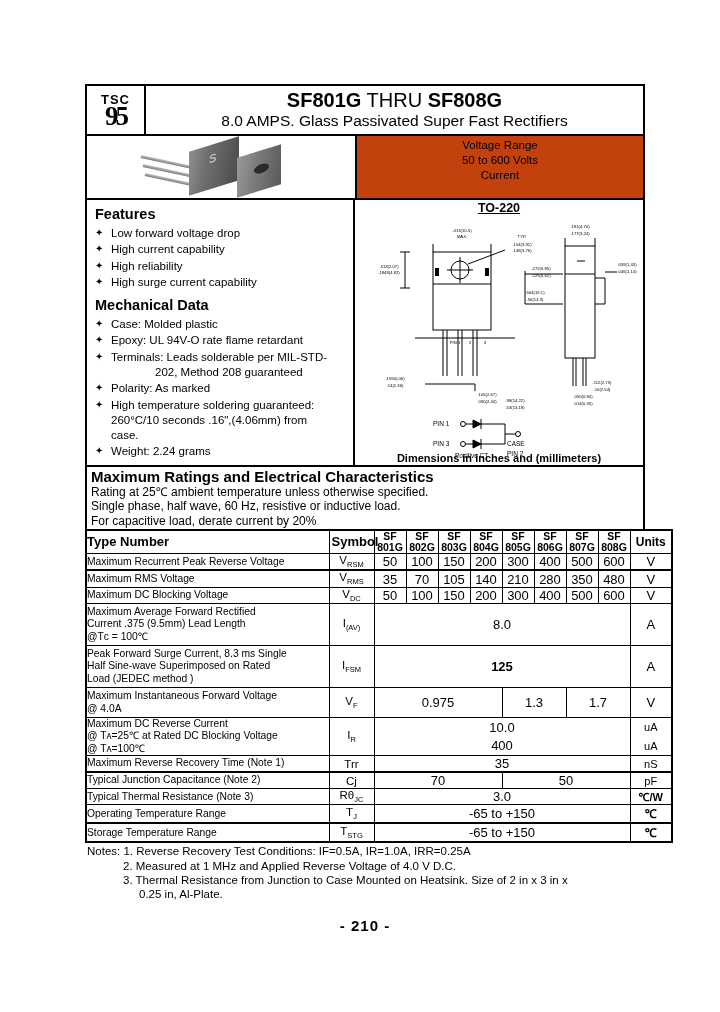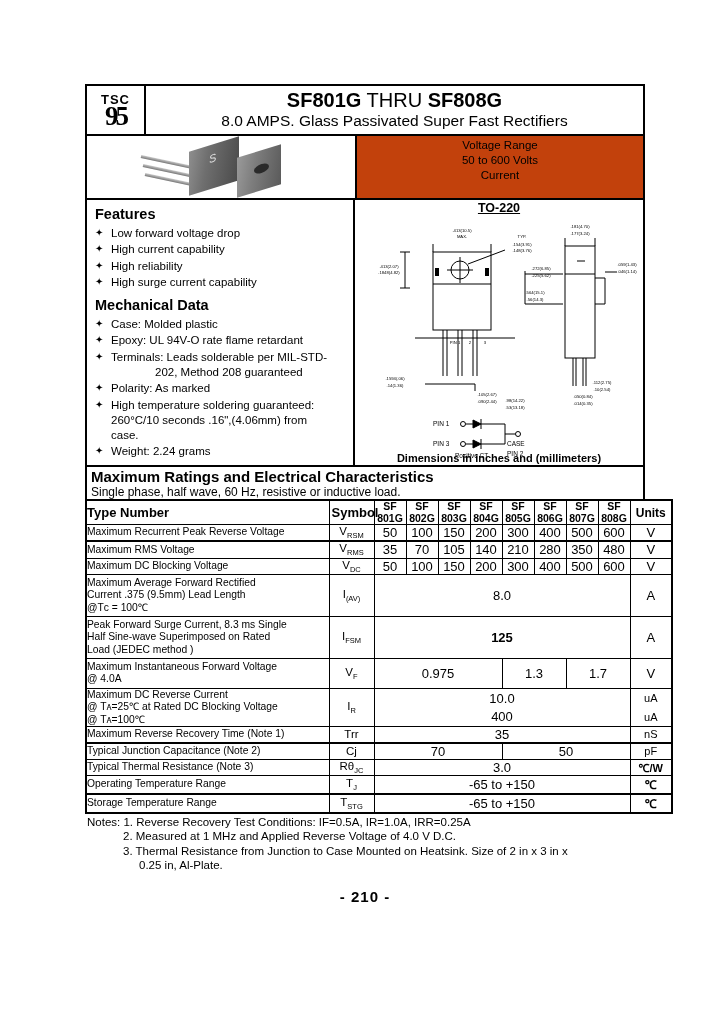--- a/index.html
+++ b/index.html
@@ -277,21 +277,23 @@
             <text x="100" y="242">Positive CT</text>
           </g>
         </svg>
 
         <div class="dimfoot">Dimensions in inches and (millimeters)</div>
       </div>
     </div>
 
     <div class="rat">
       <h3>Maximum Ratings and Electrical Characteristics</h3>
+      <p>Rating at 25℃ ambient temperature unless otherwise specified.</p>
       <p>Single phase, half wave, 60 Hz, resistive or inductive load.</p>
+      <p>For capacitive load, derate current by 20%</p>
     </div>
 
     <table class="main">
       <colgroup>
         <col style="width:243px">
           <col style="width:45px">
         <col style="width:32px">
           <col style="width:32px">
           <col style="width:32px">
           <col style="width:32px">

